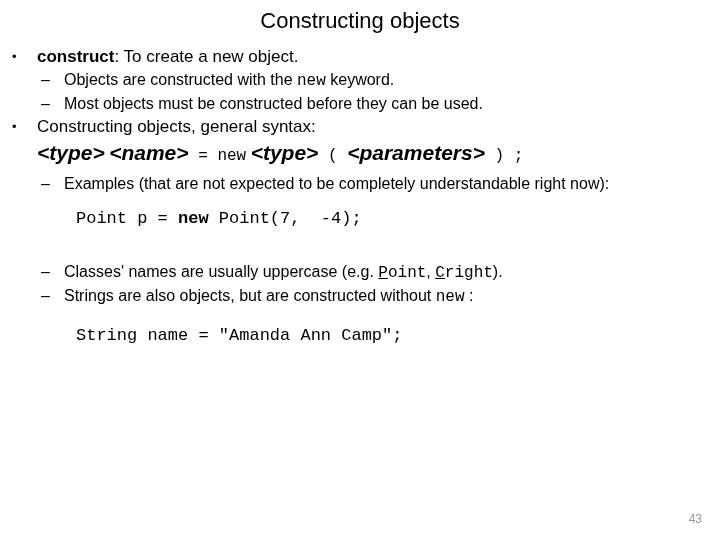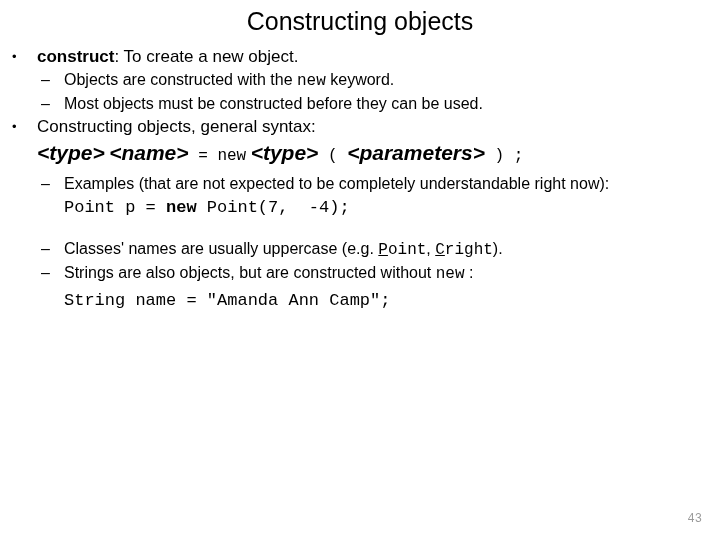--- a/index.html
+++ b/index.html
@@ -17,21 +17,21 @@
     color: #000000;
   }
 
   
   #slide-title {
     position: absolute;
     left: 0;
     top: 6px;
     width: 720px;
     text-align: center;
-    font-size: 25px;
+    font-size: 22px;
     line-height: 30px;
     font-weight: normal;
     letter-spacing: 0px;
     color: #000000;
   }
 
   
   #body-area {
     position: absolute;
     left: 0;
@@ -77,21 +77,21 @@
     margin: 2px 0 0 0;
     white-space: pre;
   }
 
   .code-line {
     padding-left: 64px;
     font-family: "Liberation Mono", monospace;
     font-size: 17px;
     line-height: 23px;
     white-space: pre;
-    margin: 0;
+    margin: 12px;
   }
   .code-line.tight { line-height: 22px; }
 
   .ph {            
     font-family: "Liberation Sans", sans-serif;
     font-weight: bold;
     font-style: italic;
     font-size: 21px;
   }
   .mono {
@@ -108,21 +108,20 @@
 
   
   #page-number {
     position: absolute;
     right: 18px;
     bottom: 14px;
     font-size: 12px;
     line-height: 14px;
     color: #9a9a9a;
     text-align: center;
-    font-family: Liberation Mono, monospace;
   }
 </style>
 </head>
 <body>
 
 <div id="slide">
 
   <div id="slide-title">Constructing objects</div>
 
   <div id="body-area">

